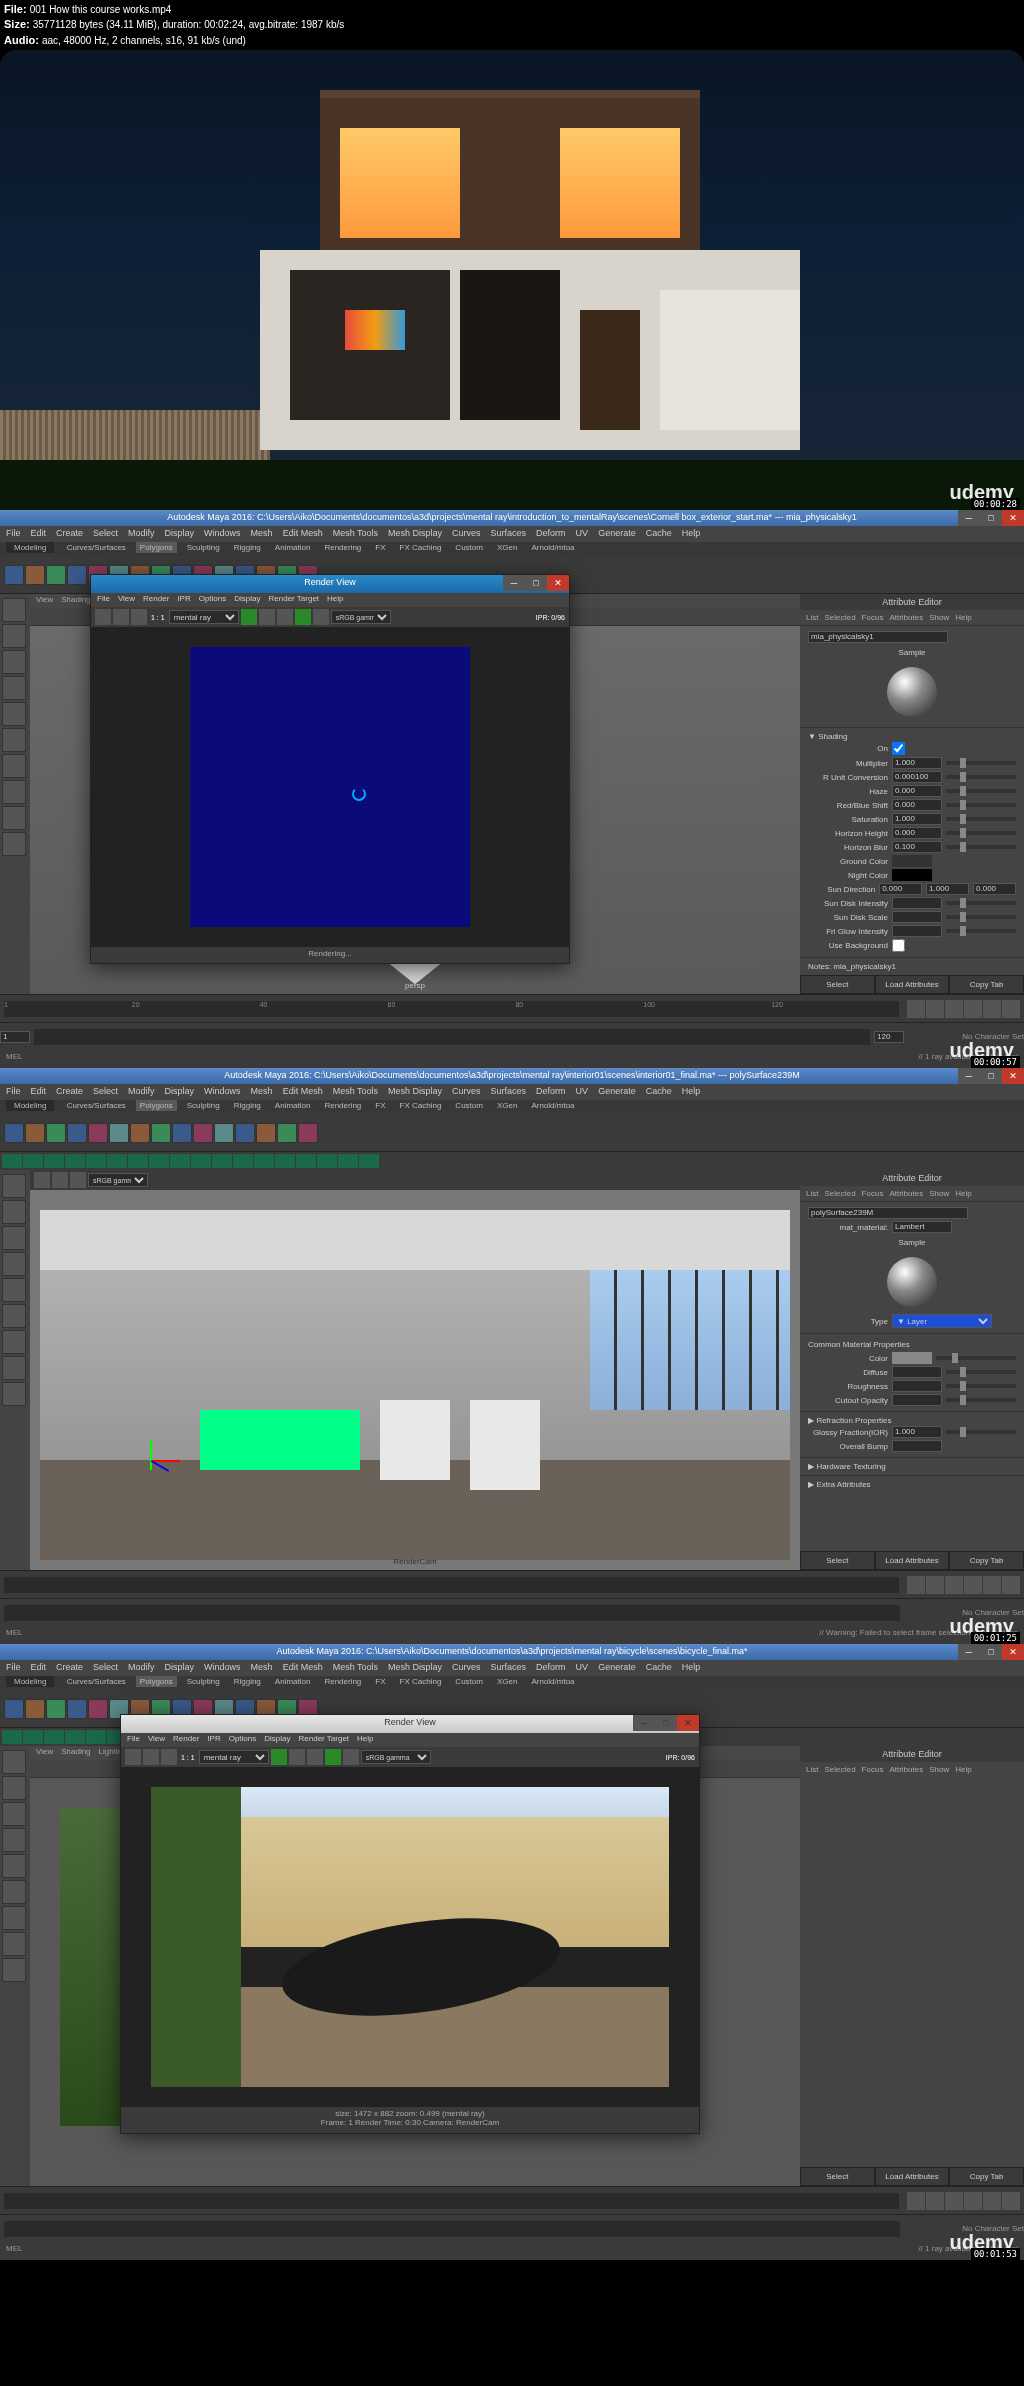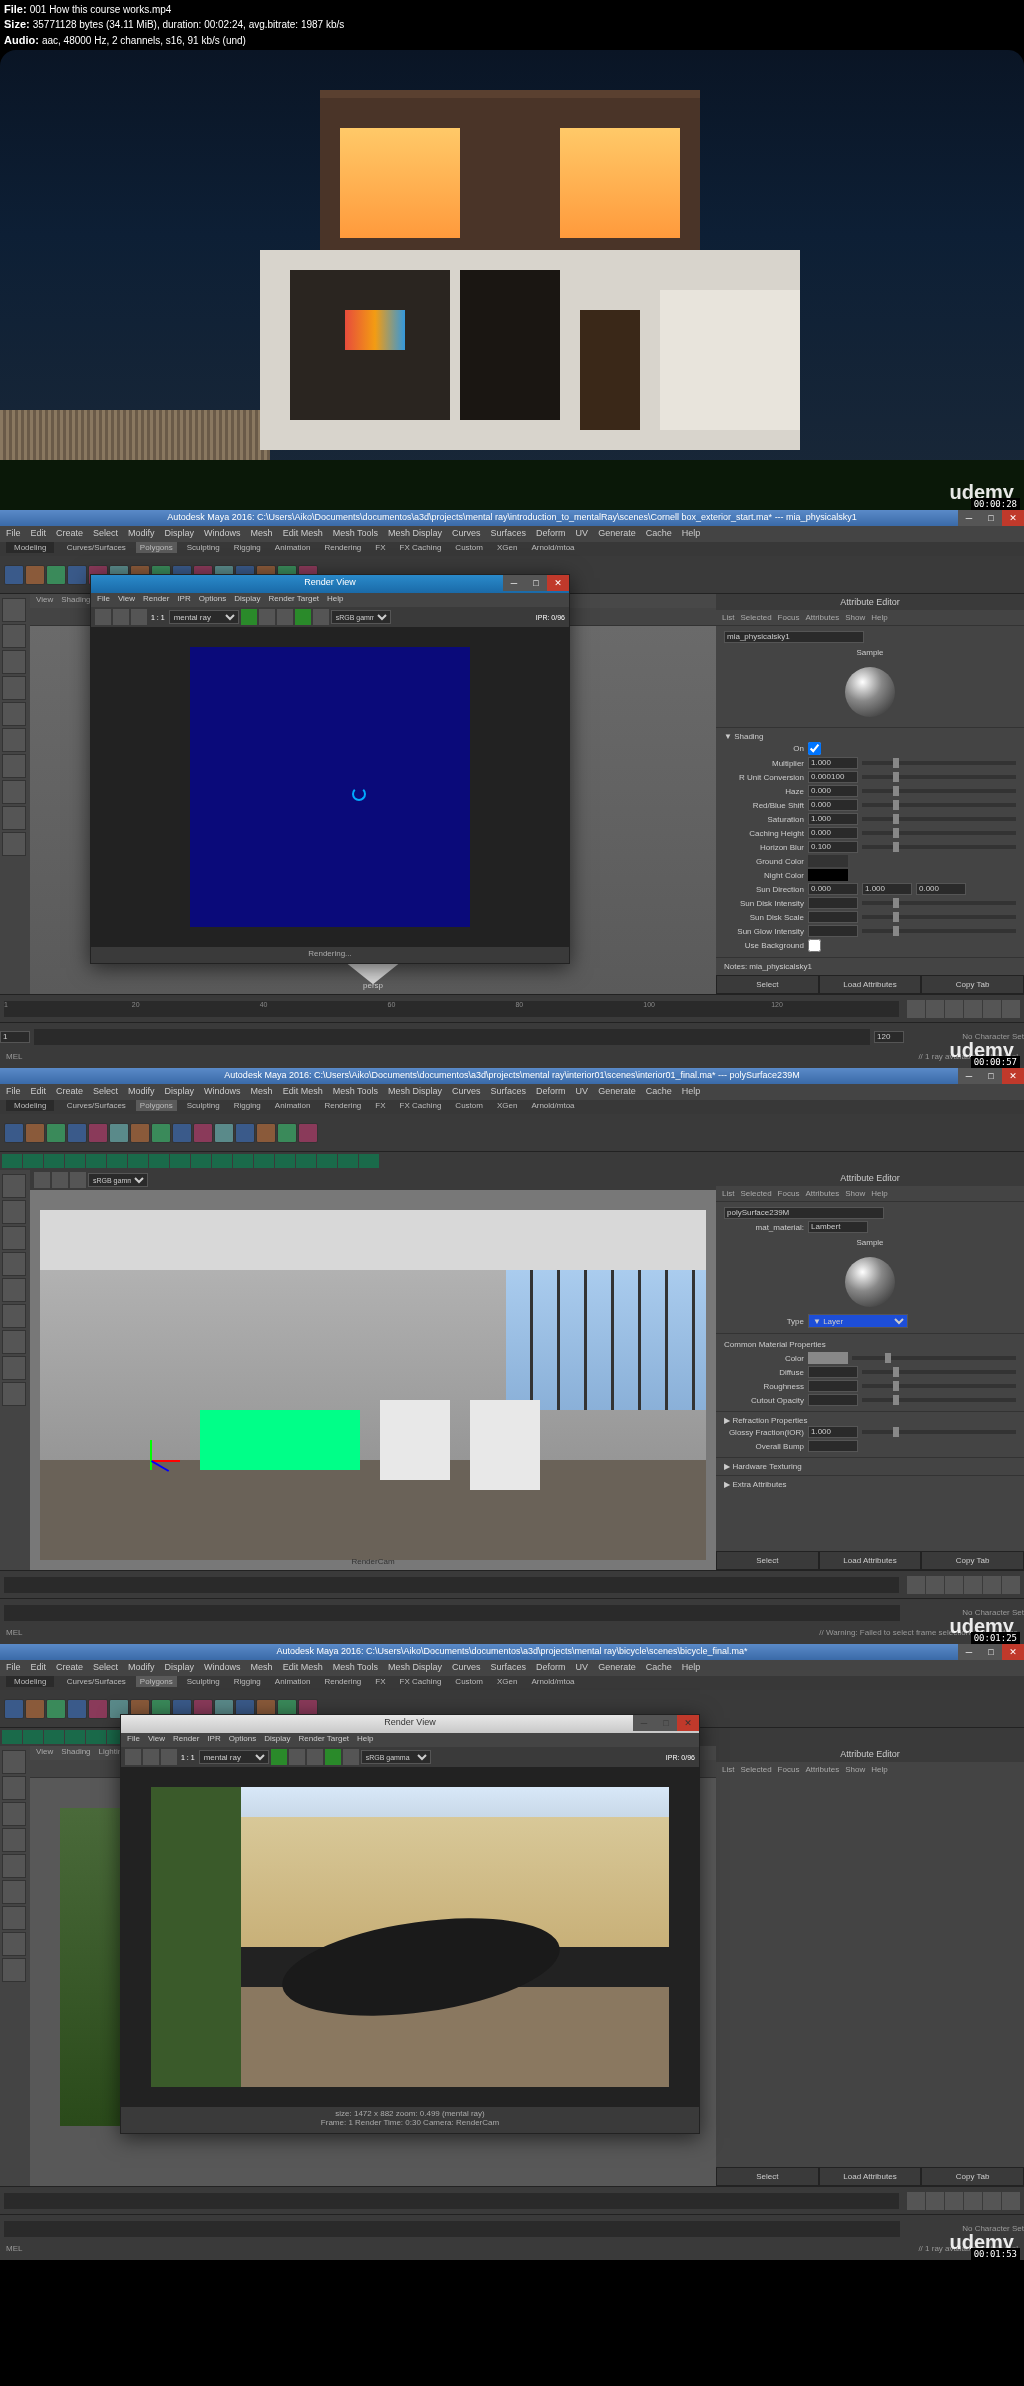--- a/index.html
+++ b/index.html
@@ -41,21 +41,21 @@
 .shelf-icon.c4 { background: #8a3a5a; }
 .shelf-icon.c5 { background: #5a8a8a; }
 .main-row { display: flex; height: 400px; }
 .toolbox { width: 30px; background: #444; display: flex; flex-direction: column; gap: 2px; padding: 4px 2px; }
 .tool { width: 24px; height: 24px; background: #555; border: 1px solid #333; }
 .viewport { flex: 1; background: #5a5a5a; position: relative; display: flex; flex-direction: column; }
 .vp-menubar { height: 14px; background: #484848; font-size: 8px; padding: 1px 6px; color: #aaa; }
 .vp-menubar span { margin-right: 8px; }
 .vp-toolbar { height: 18px; background: #444; border-bottom: 1px solid #333; }
 .vp-content { flex: 1; background: #707070; position: relative; }
-.right-panel { width: 308px; background: #444; font-size: 8px; color: #ccc; display: flex; flex-direction: column; }
+.right-panel { width: 224px; background: #444; font-size: 8px; color: #ccc; display: flex; flex-direction: column; }
 .attr-header { background: #3a3a3a; padding: 3px 6px; font-size: 9px; text-align: center; }
 .attr-tabs { padding: 3px 6px; color: #aaa; }
 .attr-tabs span { margin-right: 6px; }
 .attr-section { padding: 4px 8px; border-top: 1px solid #333; }
 .attr-row { display: flex; align-items: center; padding: 1px 0; gap: 4px; }
 .attr-label { width: 80px; text-align: right; font-size: 8px; }
 .attr-input { width: 50px; height: 12px; background: #2a2a2a; border: 1px solid #555; font-size: 8px; color: #ccc; padding: 0 2px; }
 .attr-slider { flex: 1; height: 4px; background: #333; position: relative; }
 .attr-slider::after { content: ''; position: absolute; width: 6px; height: 10px; background: #888; top: -3px; left: 20%; }
 .mat-sphere { width: 50px; height: 50px; background: radial-gradient(circle at 35% 30%, #fff, #888 40%, #222); border-radius: 50%; margin: 6px auto; }
@@ -230,21 +230,21 @@
             <div class="attr-label">Red/Blue Shift</div>
             <div class="attr-input">0.000</div>
             <div class="attr-slider"></div>
           </div>
         <div class="attr-row">
             <div class="attr-label">Saturation</div>
             <div class="attr-input">1.000</div>
             <div class="attr-slider"></div>
           </div>
         <div class="attr-row">
-            <div class="attr-label">Caching Height</div>
+            <div class="attr-label">Horizon Height</div>
             <div class="attr-input">0.000</div>
             <div class="attr-slider"></div>
           </div>
         <div class="attr-row">
             <div class="attr-label">Horizon Blur</div>
             <div class="attr-input">0.100</div>
             <div class="attr-slider"></div>
           </div>
         <div class="attr-row">
             <div class="attr-label">Ground Color</div>
@@ -264,21 +264,21 @@
             <div class="attr-label">Sun Disk Intensity</div>
             <div class="attr-input"></div>
             <div class="attr-slider"></div>
           </div>
         <div class="attr-row">
             <div class="attr-label">Sun Disk Scale</div>
             <div class="attr-input"></div>
             <div class="attr-slider"></div>
           </div>
         <div class="attr-row">
-            <div class="attr-label">Sun Glow Intensity</div>
+            <div class="attr-label">Fri Glow Intensity</div>
             <div class="attr-input"></div>
             <div class="attr-slider"></div>
           </div>
         <div class="attr-row">
             <div class="attr-label">Use Background</div>
             <input type="checkbox" style="">
           </div>
       </div>
       <div class="attr-section">Notes: mia_physicalsky1</div>
       <div class="attr-footer">

